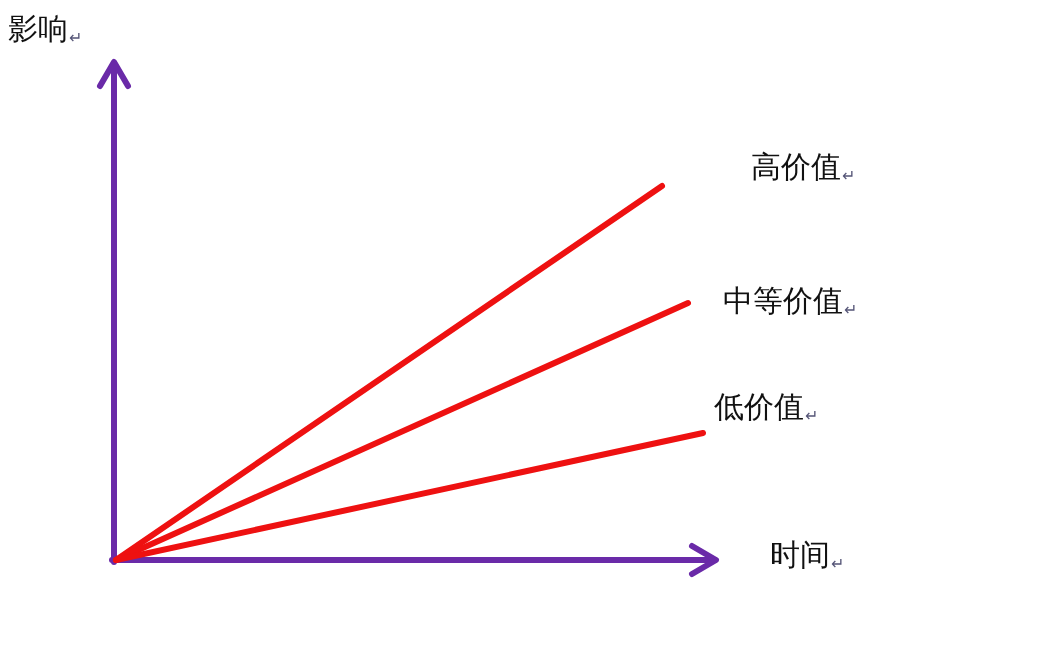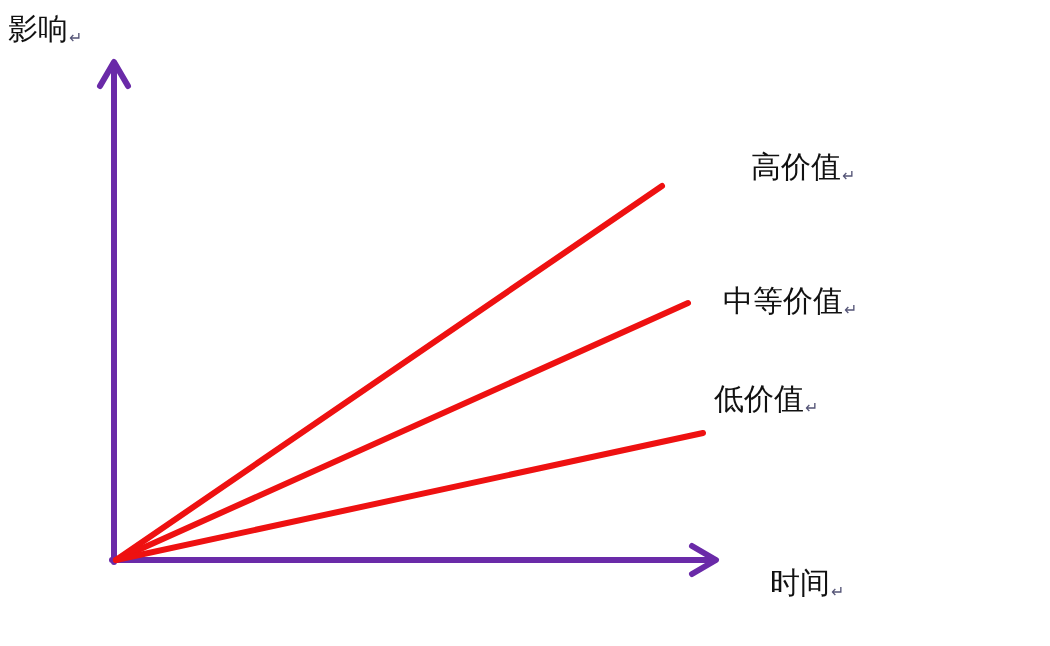--- a/index.html
+++ b/index.html
@@ -40,19 +40,19 @@
 </div>
 
 <div class="label" style="left:707px; top:152px;margin-left:44px;">
   <span>高价值</span><span class="ret">↵</span>
 </div>
 
 <div class="label" style="left:723px; top:286px;">
   <span>中等价值</span><span class="ret">↵</span>
 </div>
 
-<div class="label" style="left:714px; top:384px;">
+<div class="label" style="left:714px; top:392px;">
   <span>低价值</span><span class="ret">↵</span>
 </div>
 
-<div class="label" style="left:770px; top:568px;">
+<div class="label" style="left:770px; top:540px;">
   <span>时间</span><span class="ret">↵</span>
 </div>
 
 </body></html>

